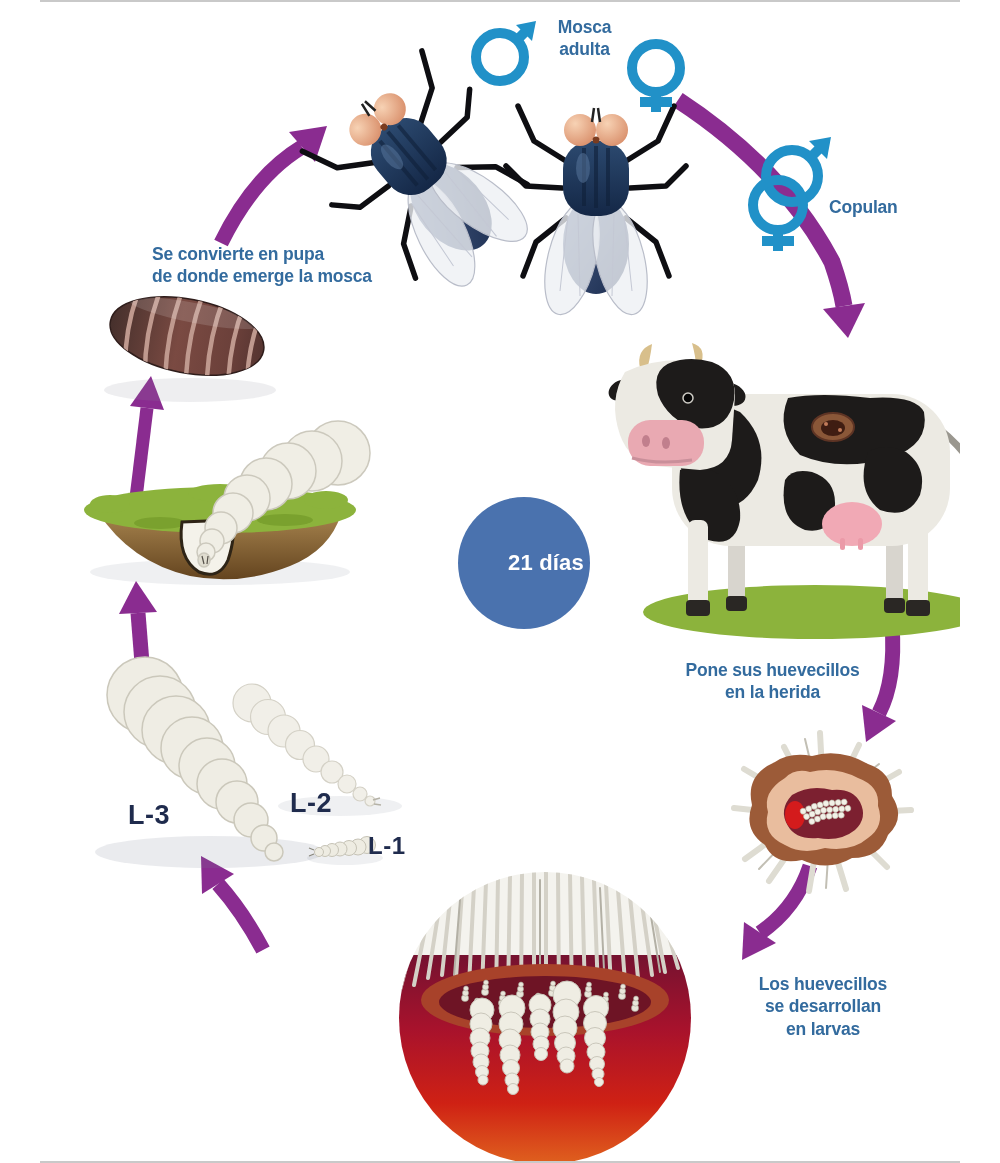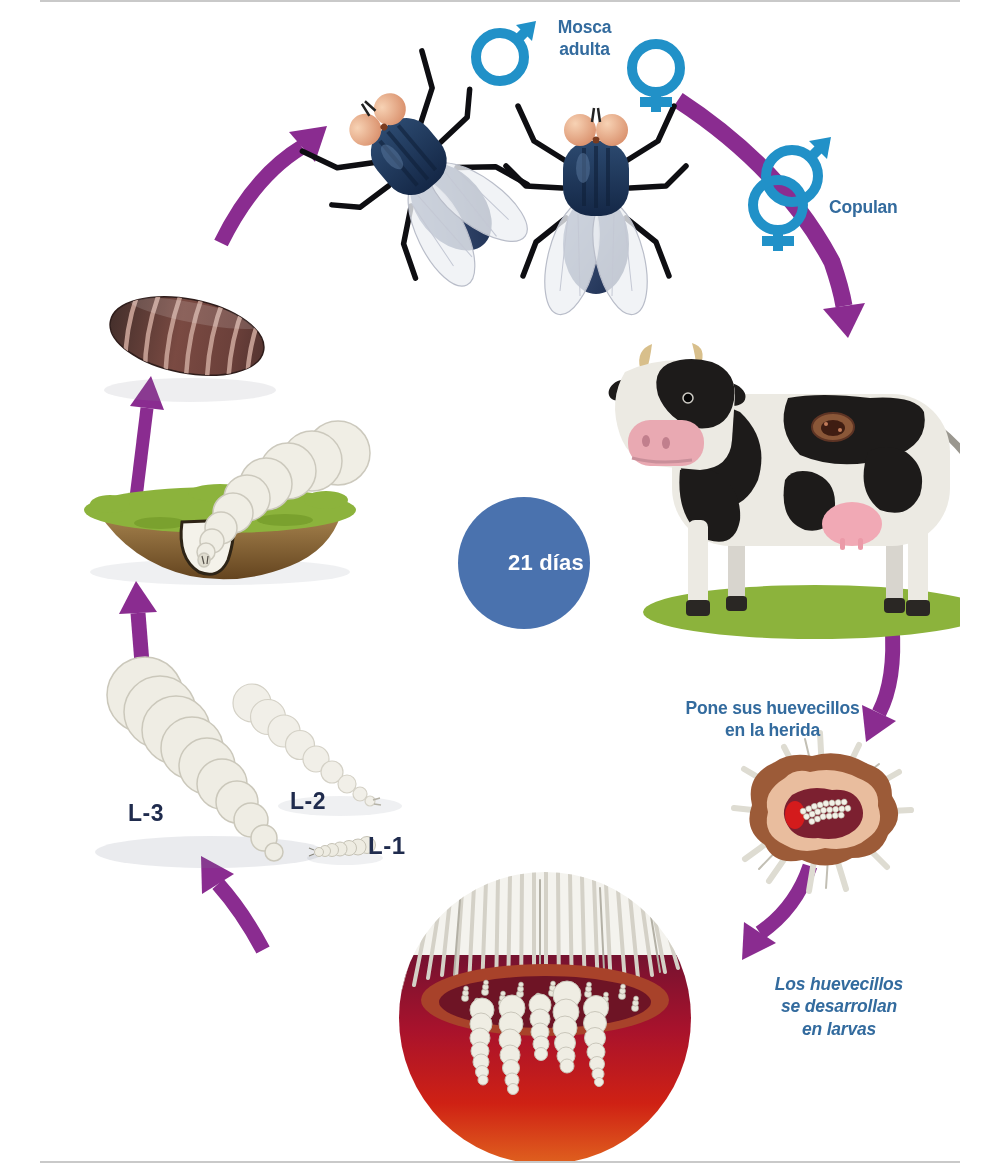--- a/index.html
+++ b/index.html
@@ -16,21 +16,21 @@
     position:absolute;color:#336b9e;font-weight:bold;font-size:17.5px;
     line-height:1.28;white-space:pre-line;letter-spacing:-0.2px;
   }
   .caption.center{text-align:center;}
   .caption.right{text-align:right;}
   .days-label{
     position:absolute;left:436px;top:550px;width:140px;text-align:center;
     color:#ffffff;font-weight:bold;font-size:22px;letter-spacing:0.2px;
   }
   .stage-label{
-    position:absolute;color:#1f2b4d;font-weight:bold;font-size:23px;letter-spacing:0.5px;
+    position:absolute;color:#1f2b4d;font-weight:bold;font-size:27px;letter-spacing:0.5px;
   }
   .stage-label.small{font-size:24px;}
 </style>
 </head>
 <body>
 
 <div class="stage">
 
 <svg class="art" width="1000" height="1163" viewBox="0 0 1000 1163" xmlns="http://www.w3.org/2000/svg" xmlns:xlink="http://www.w3.org/1999/xlink">
   <defs>
@@ -411,29 +411,31 @@
 
 <div class="edge top"></div>
 <div class="edge bottom"></div>
 
 <div class="caption center" style="left:497px;top:16px;width:95px;">Mosca
 adulta</div>
 
 <div class="caption" style="left:789px;top:196px;width:90px;">Copulan</div>
 
 
-<div class="caption center" style="left:595px;top:697px;width:275px;">Pone sus huevecillos
+<div class="caption center" style="left:595px;top:659px;width:275px;">Pone sus huevecillos
 en la herida</div>
 
-<div class="caption center" style="left:679px;top:973px;width:240px;font-style:italic;">Los huevecillos
+<div class="caption center" style="left:663px;top:973px;width:240px;">Los huevecillos
 se desarrollan
 en larvas</div>
 
 
 
+<div class="caption" style="left:112px;top:243px;width:250px;">Se convierte en pupa
+de donde emerge la mosca</div>
 
 <div class="days-label">21 días</div>
 
 <div class="stage-label" style="left:88px;top:800px;">L-3</div>
 <div class="stage-label" style="left:250px;top:788px;">L-2</div>
 <div class="stage-label small" style="left:328px;top:832px;">L-1</div>
 
 </div>
 
 </body></html>

